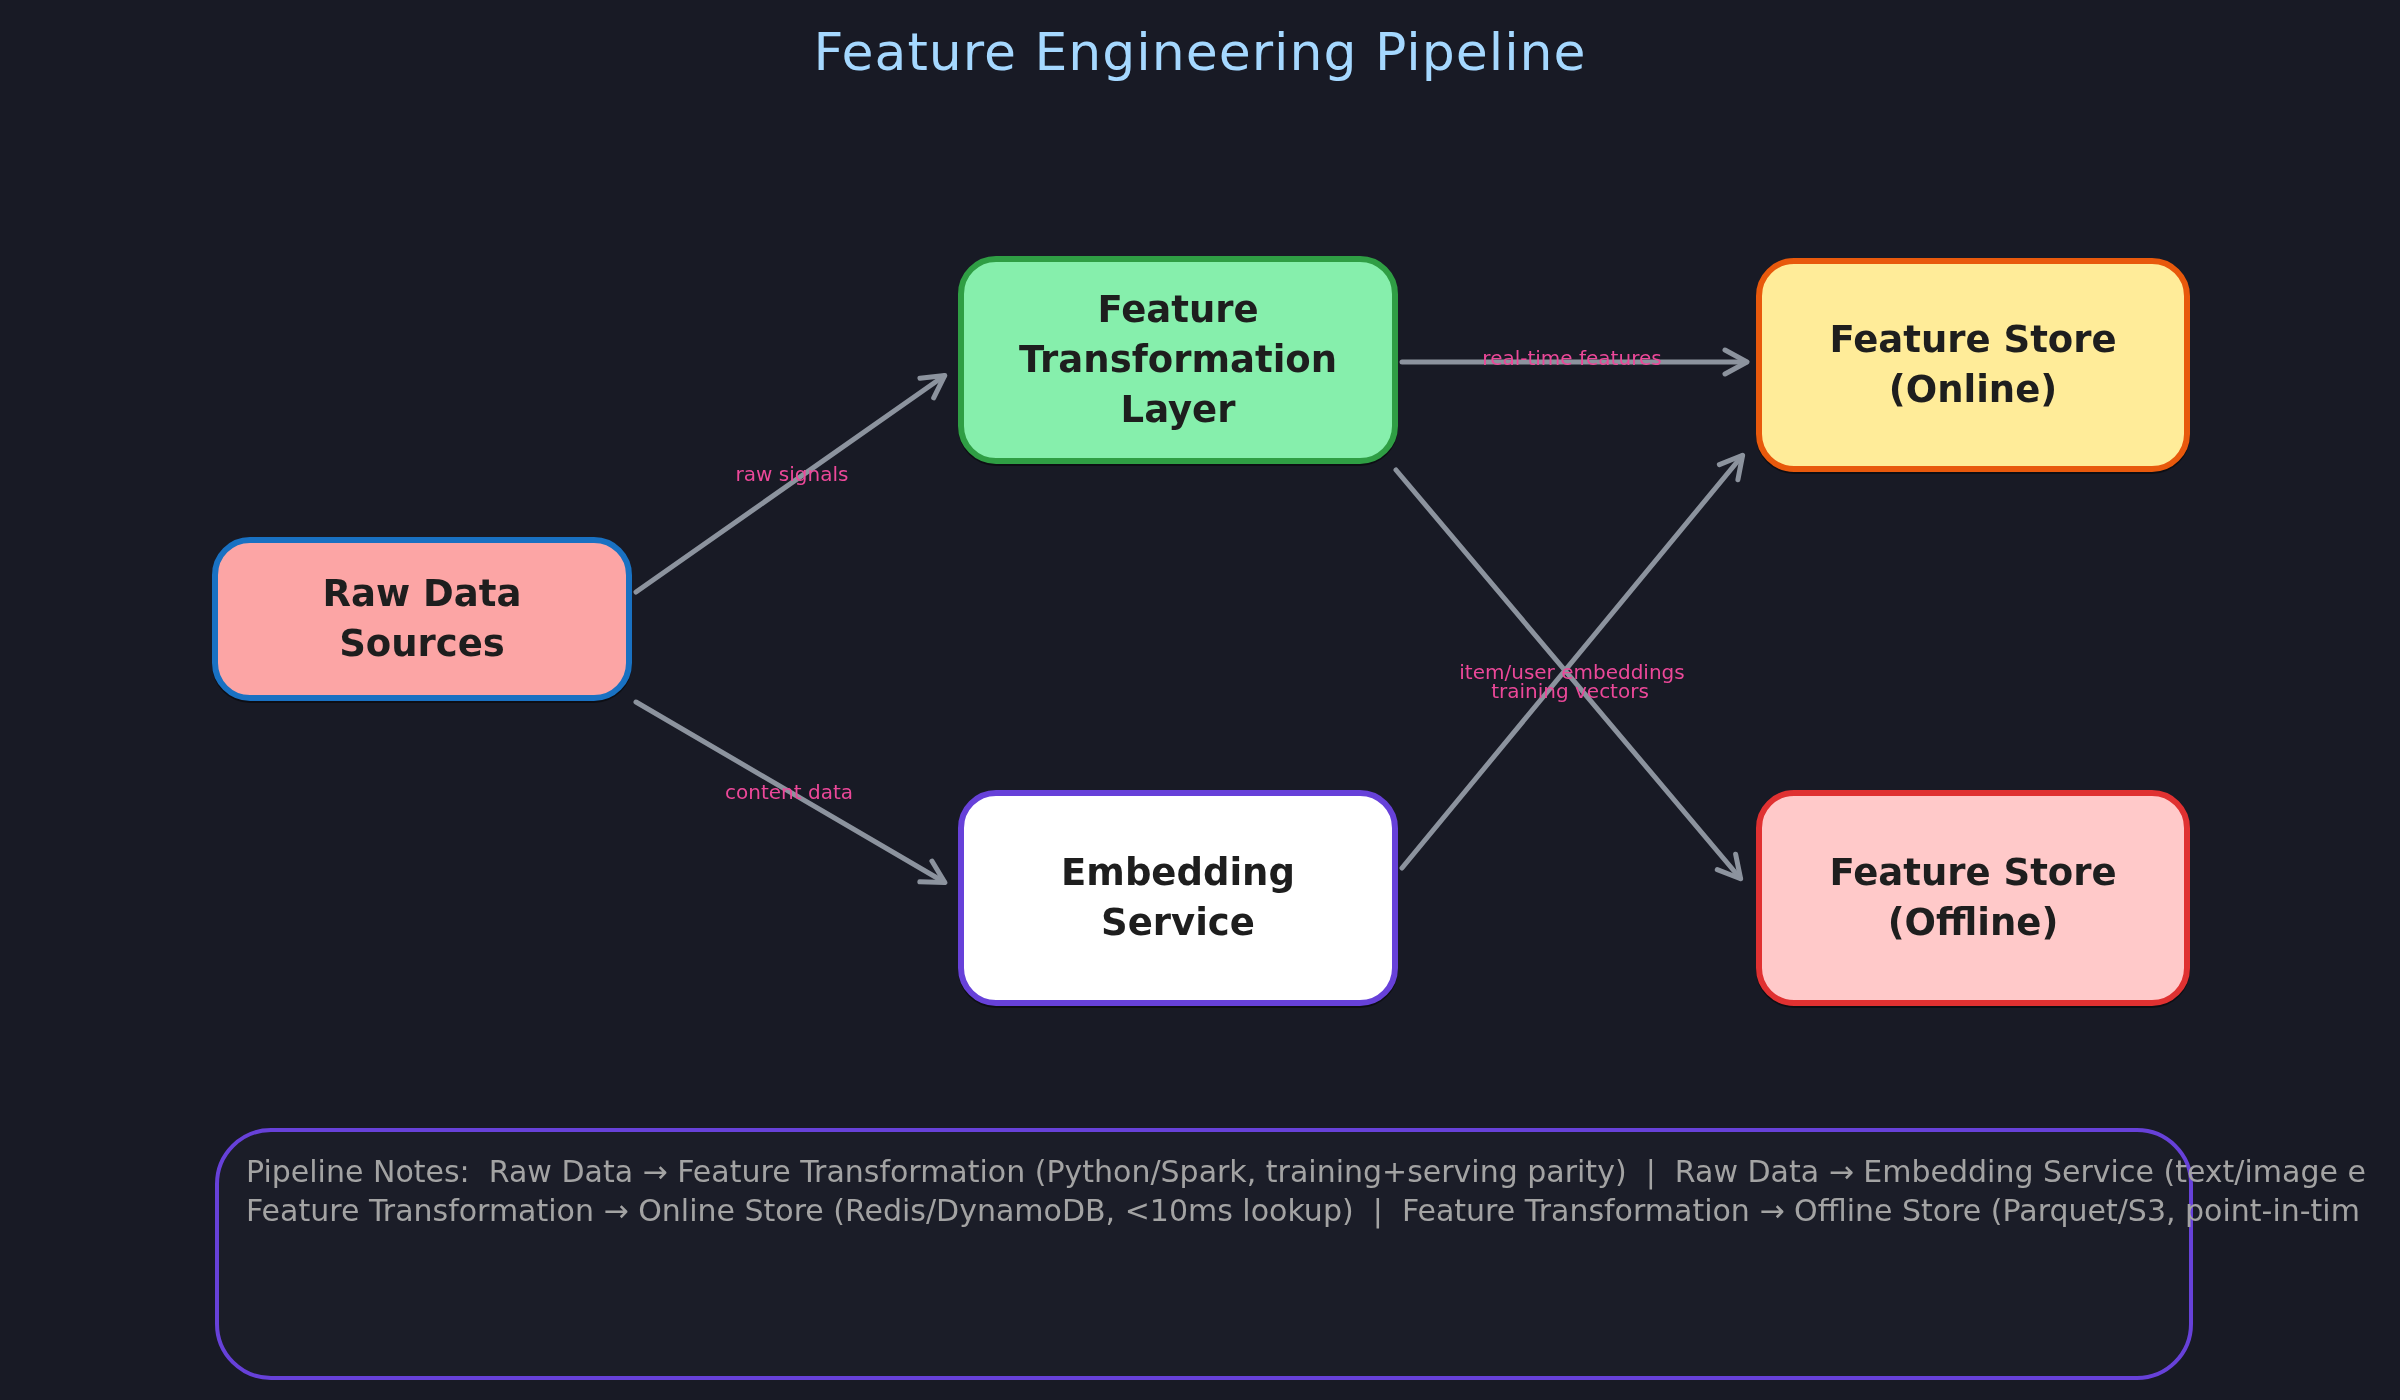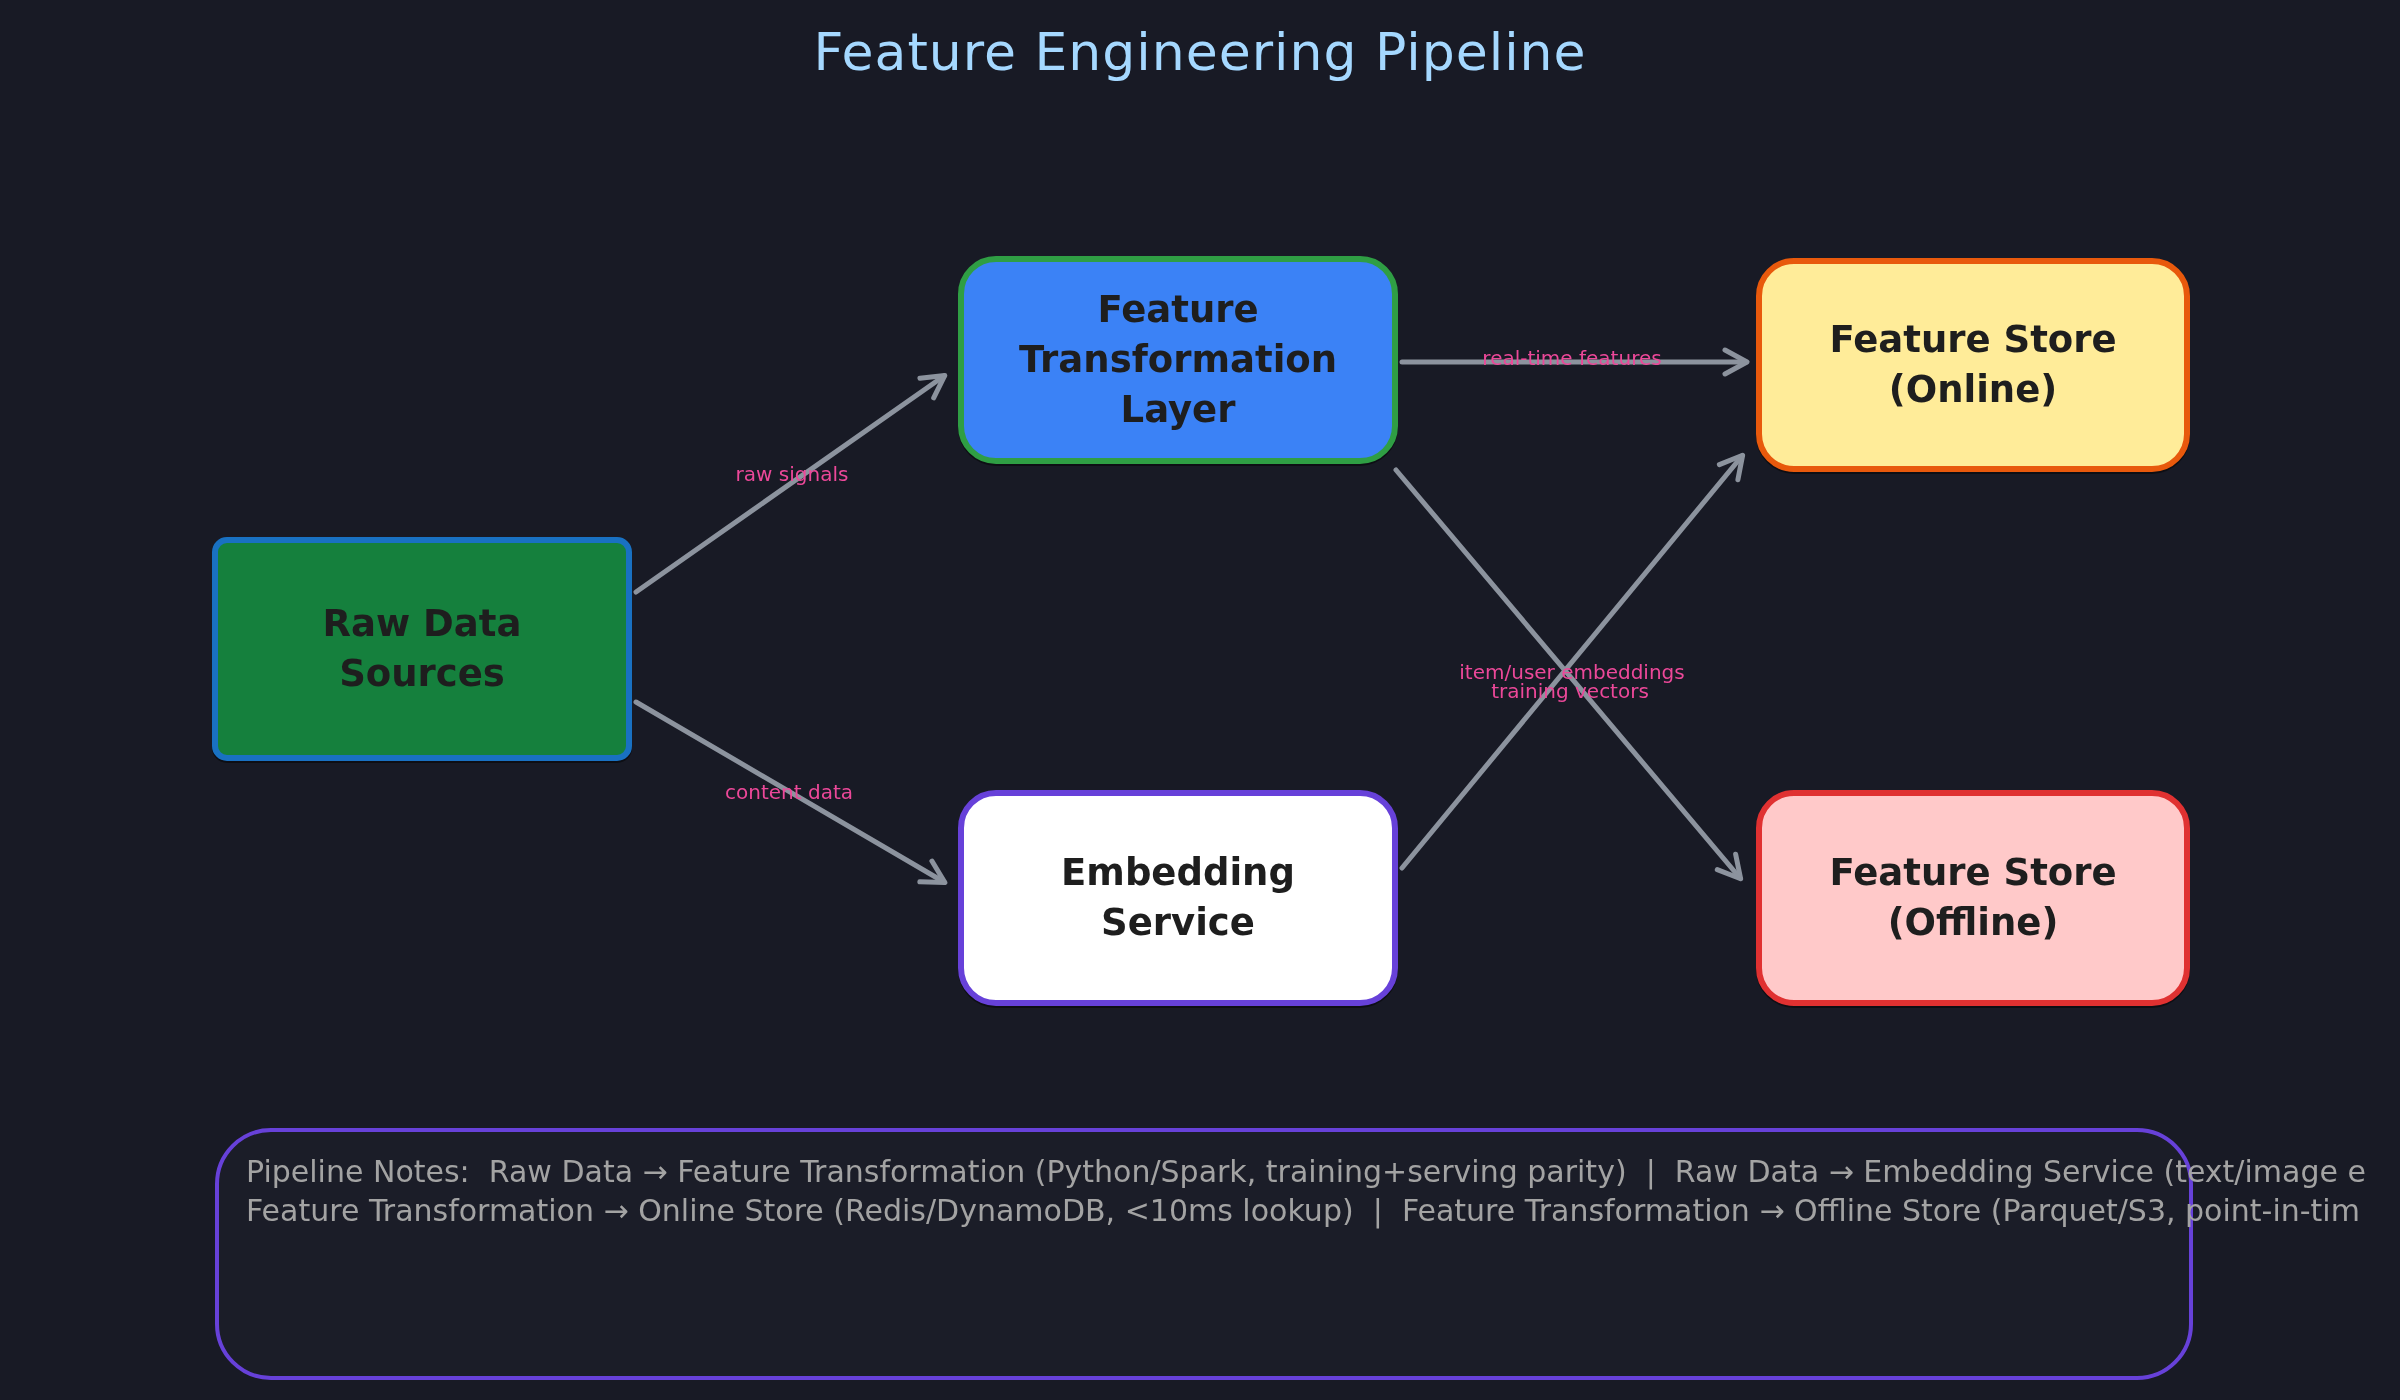--- a/index.html
+++ b/index.html
@@ -30,22 +30,22 @@
     align-items: center;
     justify-content: center;
     text-align: center;
     color: #1e1e1e;
     font-size: 37px;
     font-weight: 600;
     line-height: 1.35;
     white-space: pre-line;
     box-shadow: 0 2px 0 rgba(0,0,0,0.45);
   }
-  .node-raw      { left: 212px;  top: 537px; width: 420px; height: 224px; background: #15803d; border-color: #1971c2; border-radius: 15px; }
-  .node-transform{ left: 958px;  top: 256px; width: 440px; height: 208px; background: #3b82f6; border-color: #2f9e44; }
+  .node-raw      { left: 212px;  top: 537px; width: 420px; height: 164px; background: #fca5a5; border-color: #1971c2; }
+  .node-transform{ left: 958px;  top: 256px; width: 440px; height: 208px; background: #86efac; border-color: #2f9e44; }
   .node-embed    { left: 958px;  top: 790px; width: 440px; height: 216px; background: #ffffff; border-color: #6741d9; }
   .node-online   { left: 1756px; top: 258px; width: 434px; height: 214px; background: #ffec99; border-color: #e8590c; }
   .node-offline  { left: 1756px; top: 790px; width: 434px; height: 216px; background: #ffc9c9; border-color: #e03131; }
 
   .edge-label {
     position: absolute;
     transform: translate(-50%, -50%);
     color: #ec4899;
     font-size: 20px;
     white-space: nowrap;

